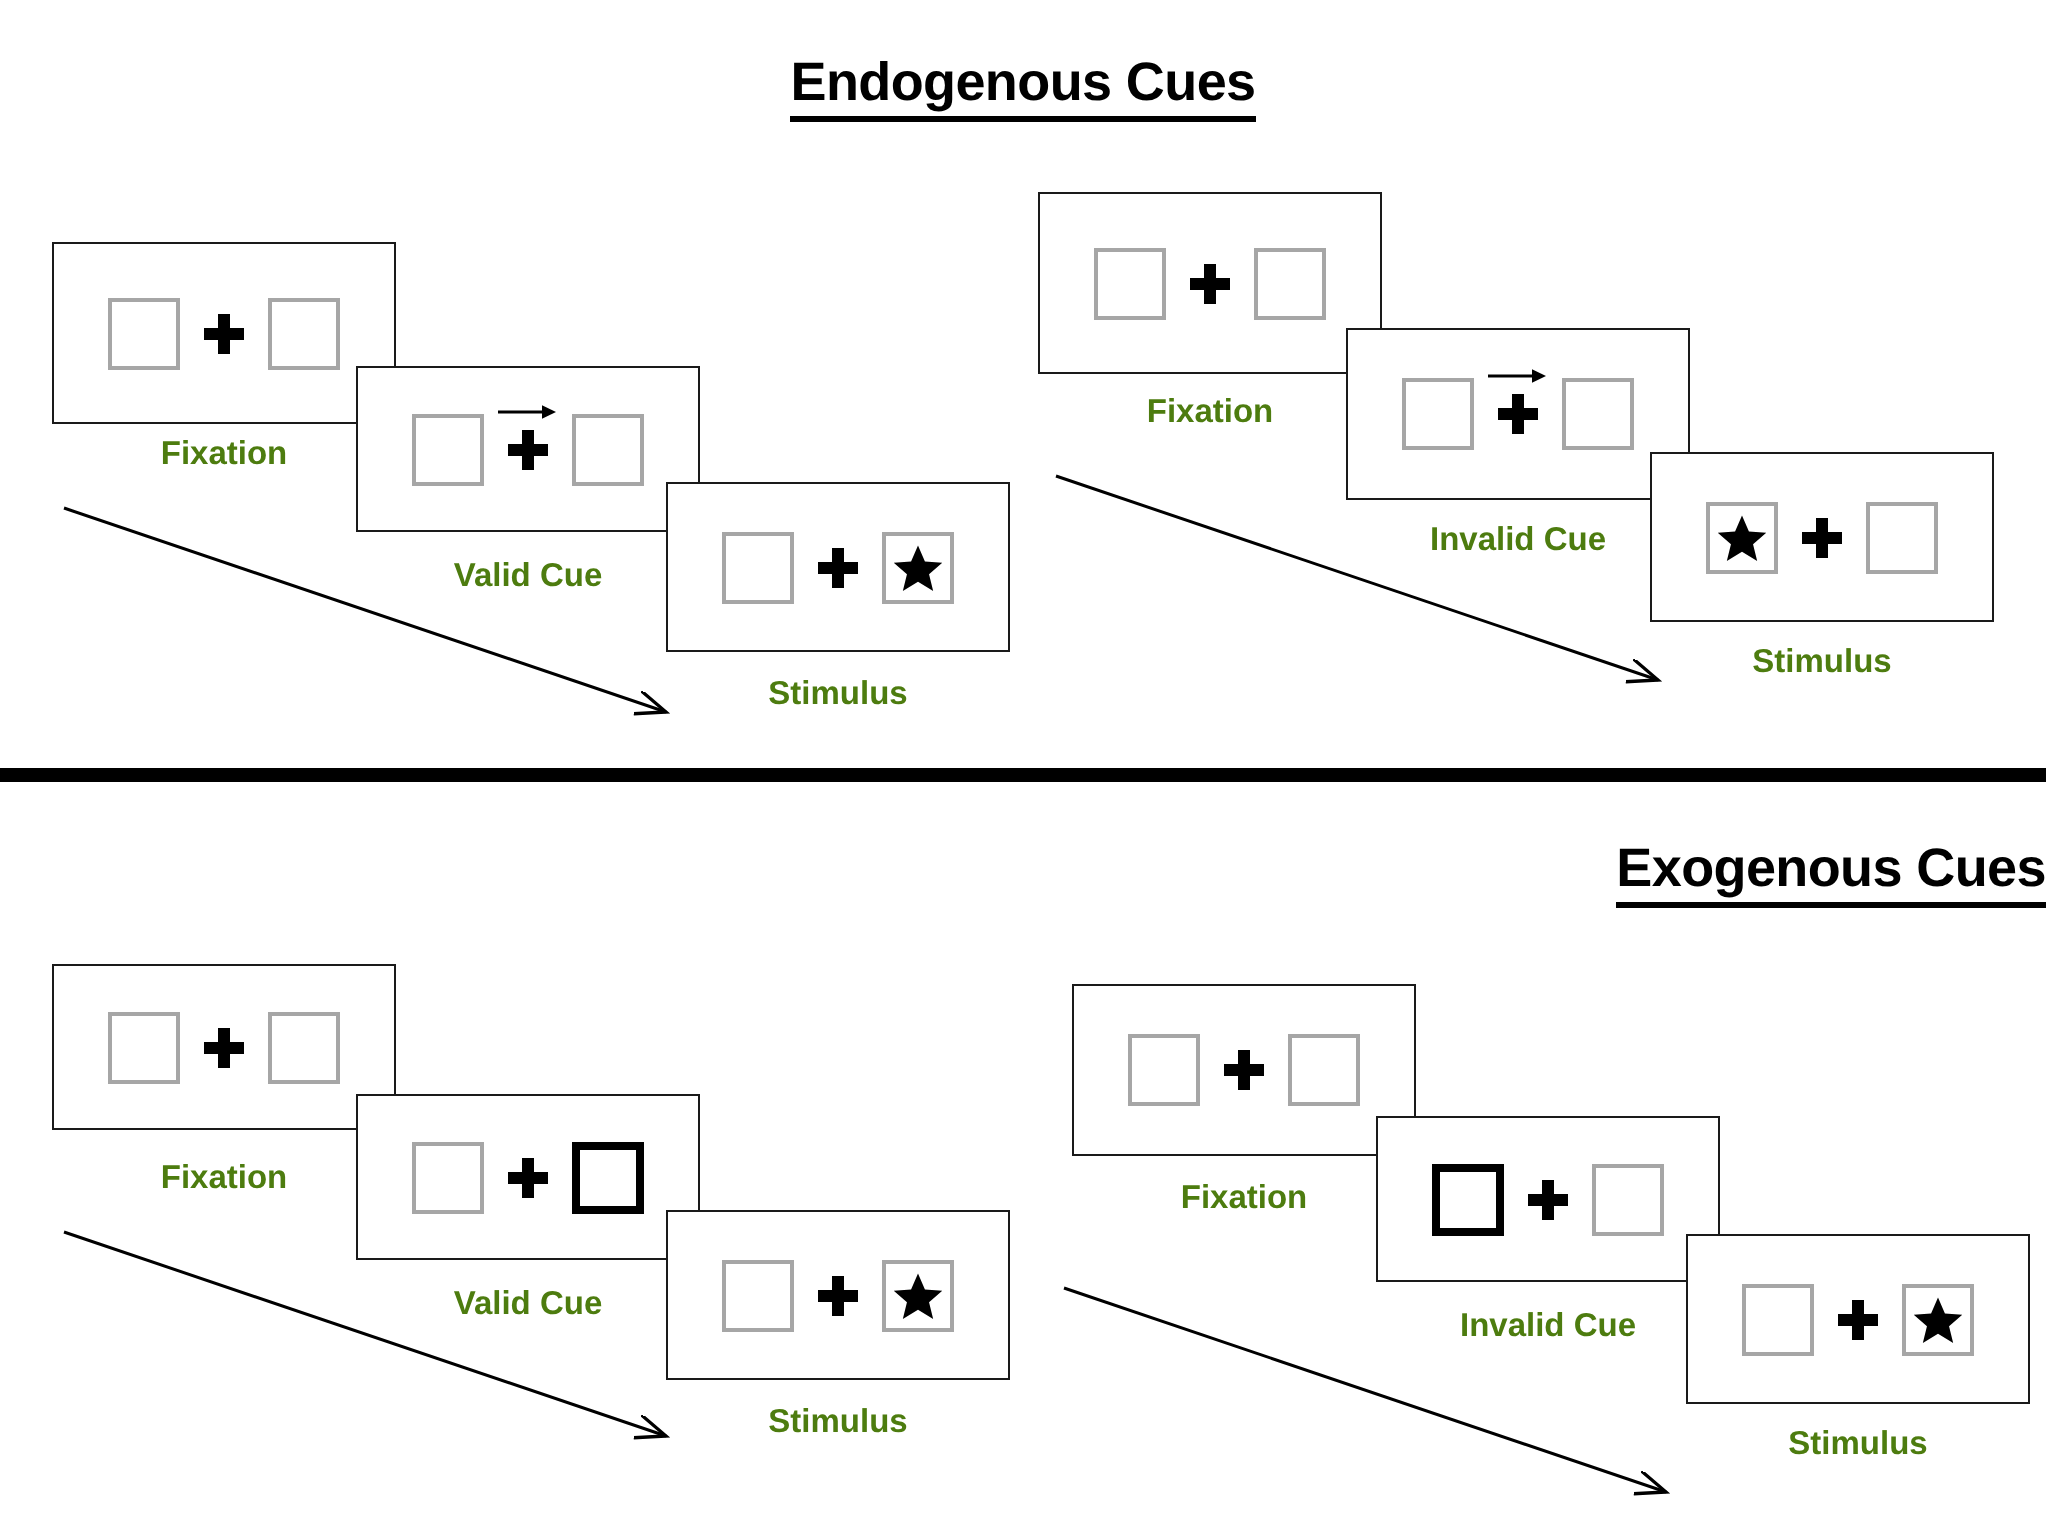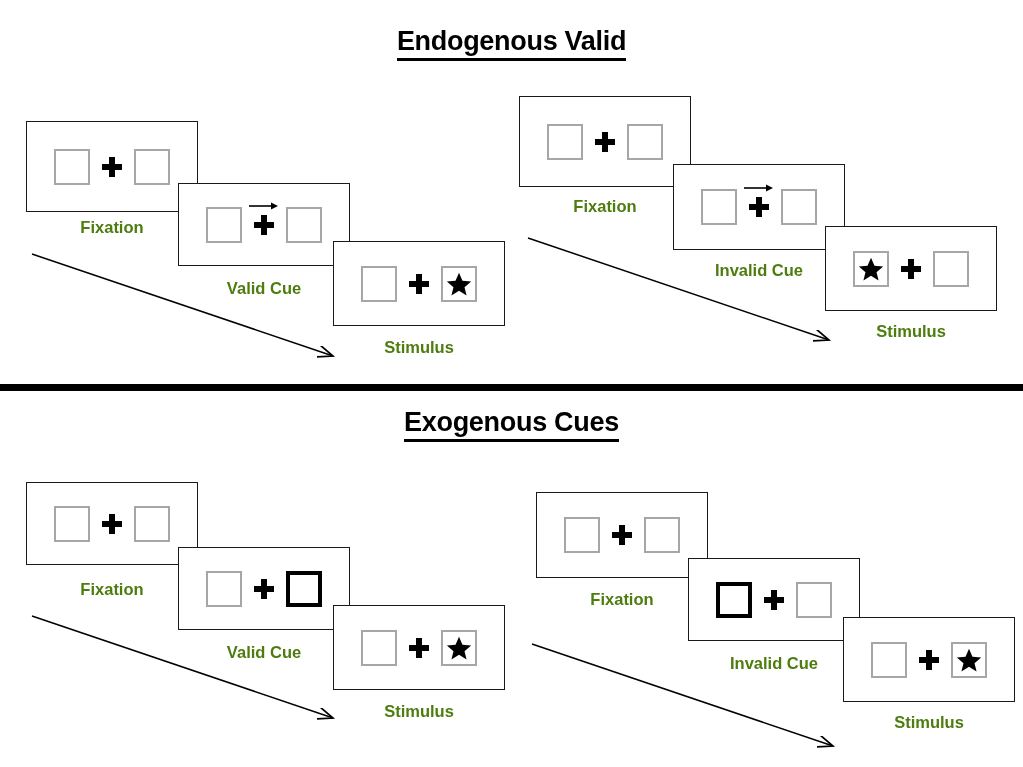--- a/index.html
+++ b/index.html
@@ -125,21 +125,21 @@
   
   .time-arrow {
     position: absolute;
     overflow: visible;
   }
 </style>
 </head>
 <body>
 
 <div class="section-title" style="top:26px;">
-  <span>Endogenous Valid</span>
+  <span>Endogenous Cues</span>
 </div>
 
 <div class="group" style="left:0px; top:0px; width:520px; height:390px;">
 
   <svg class="time-arrow" style="left:28px; top:248px; width:320px; height:118px;" viewBox="0 0 320 118">
     <defs>
       <marker id="ar1" markerWidth="12" markerHeight="12" refX="10" refY="4" orient="auto">
         <path d="M0,0 L10,4 L0,8" fill="none" stroke="#000" stroke-width="1.1"></path>
       </marker>
     </defs>
@@ -226,21 +226,21 @@
       </div>
       <div class="cross"></div>
       <div class="box"></div>
     </div>
   </div>
   <div class="caption" style="left:825px; top:322px; width:172px;">Stimulus</div>
 </div>
 
 <div class="divider" style="top:384px;"></div>
 
-<div class="section-title" style="top:407px;">
+<div class="section-title" style="top:419px;text-align:right;">
   <span>Exogenous Cues</span>
 </div>
 
 <div class="group" style="left:0px; top:0px; width:520px; height:767px;">
 
   <svg class="time-arrow" style="left:28px; top:610px; width:320px; height:118px;" viewBox="0 0 320 118">
     <defs>
       <marker id="ar3" markerWidth="12" markerHeight="12" refX="10" refY="4" orient="auto">
         <path d="M0,0 L10,4 L0,8" fill="none" stroke="#000" stroke-width="1.1"></path>
       </marker>

